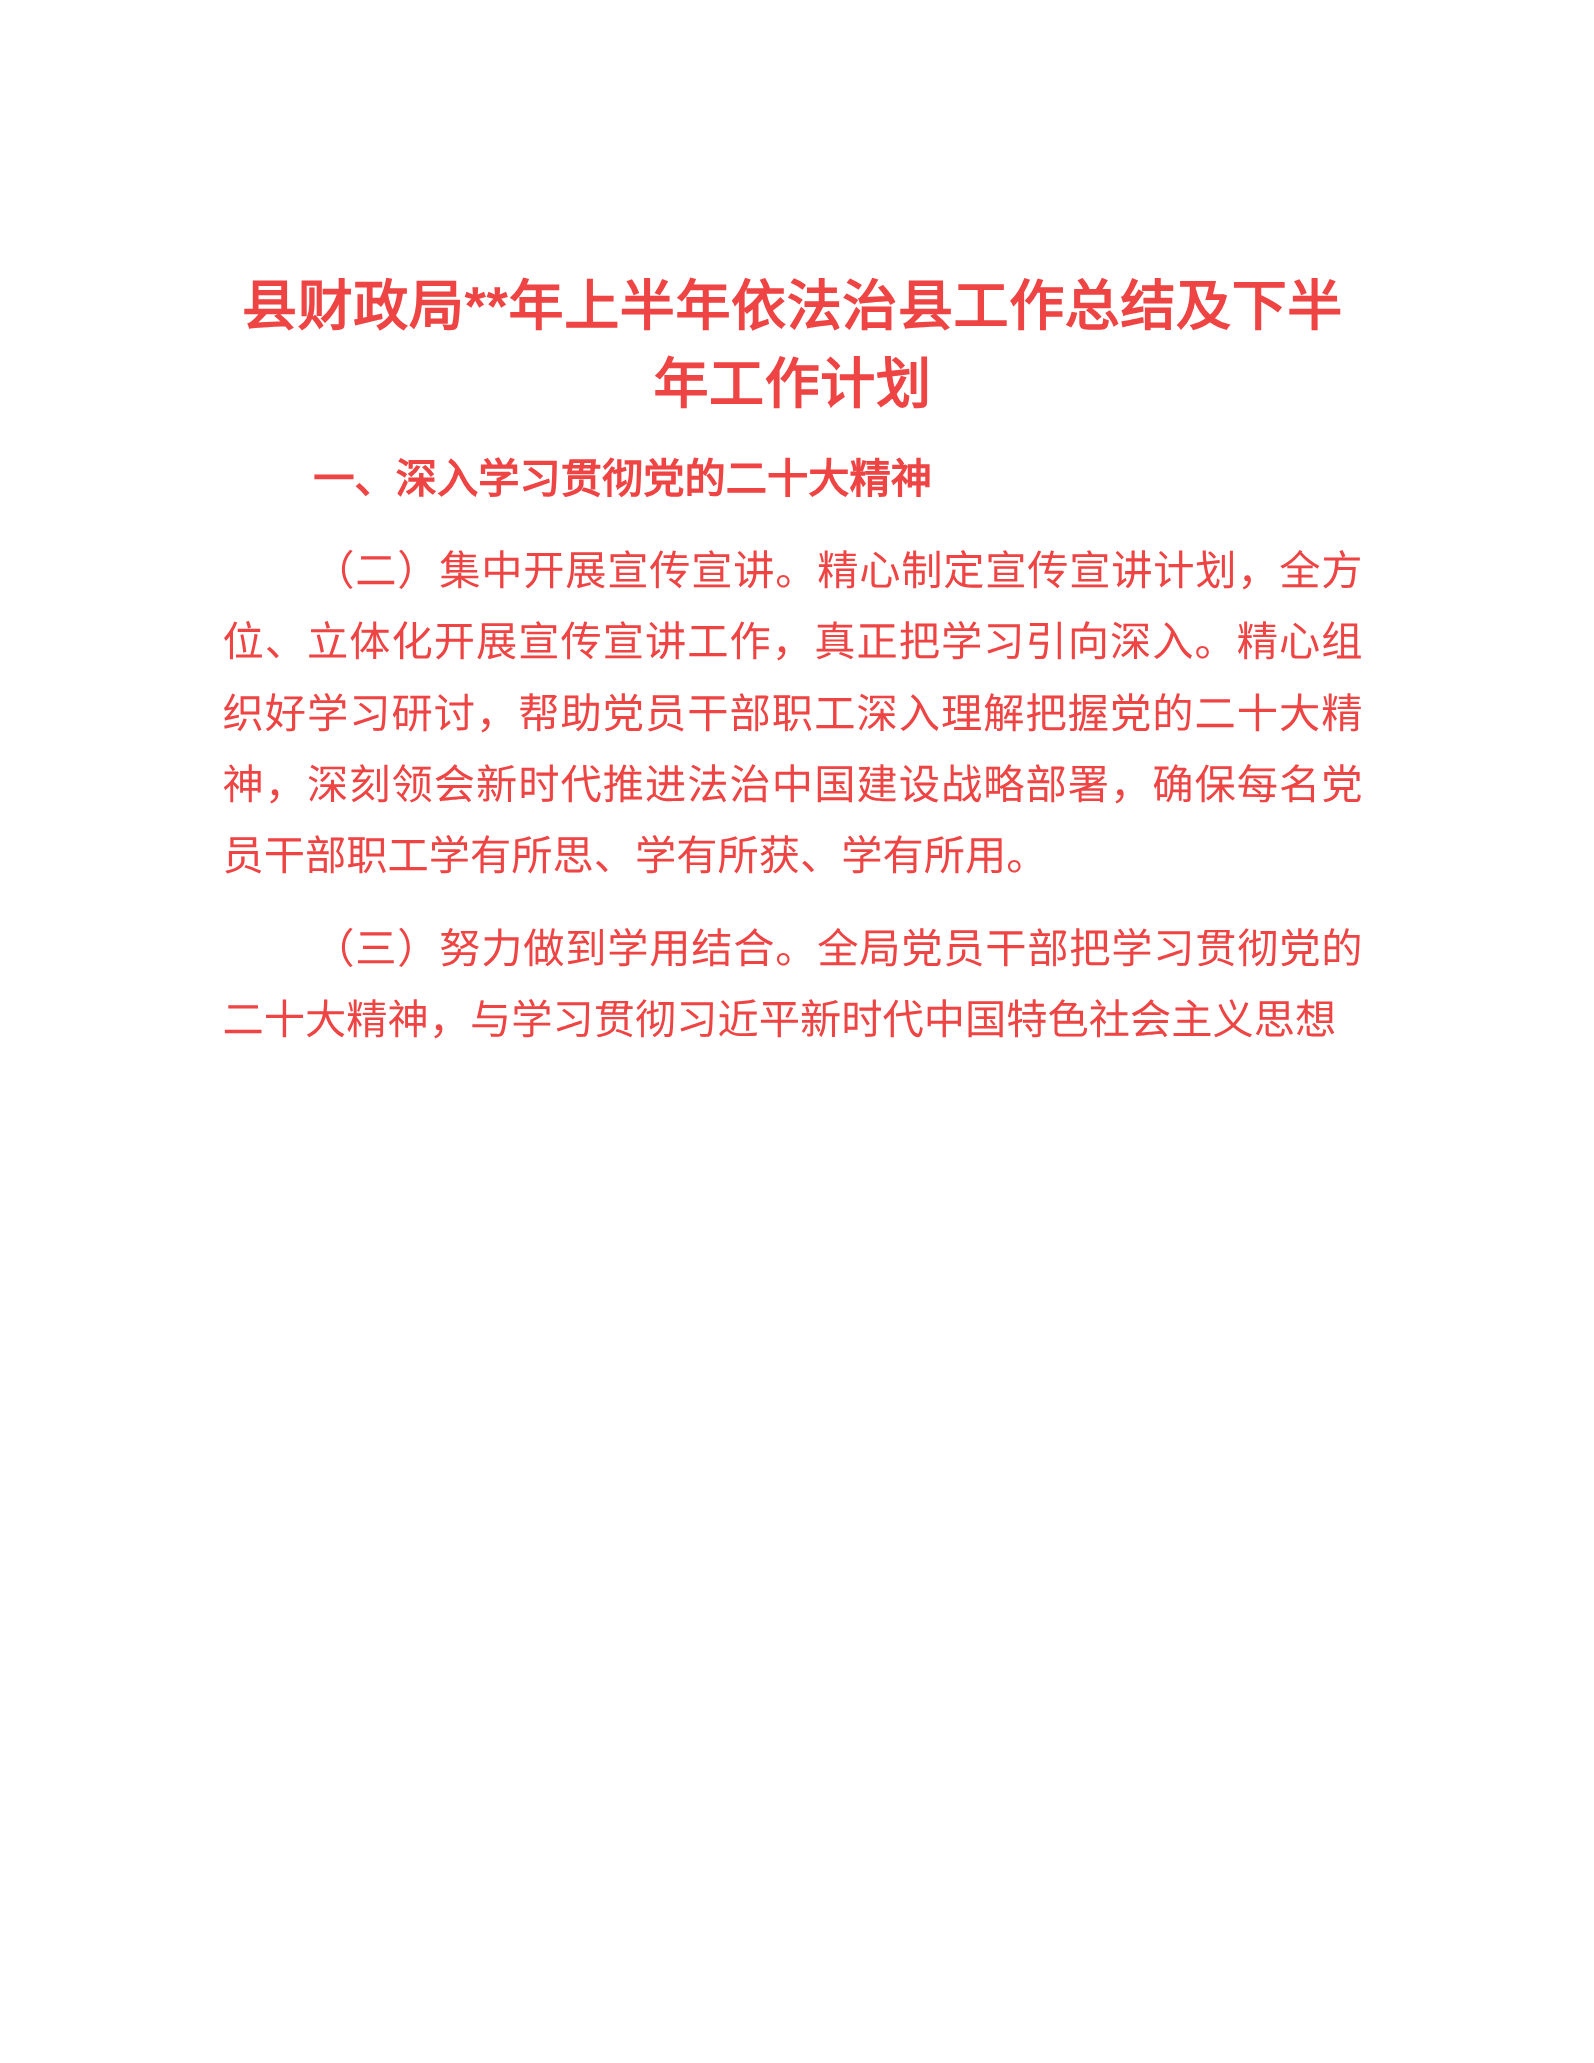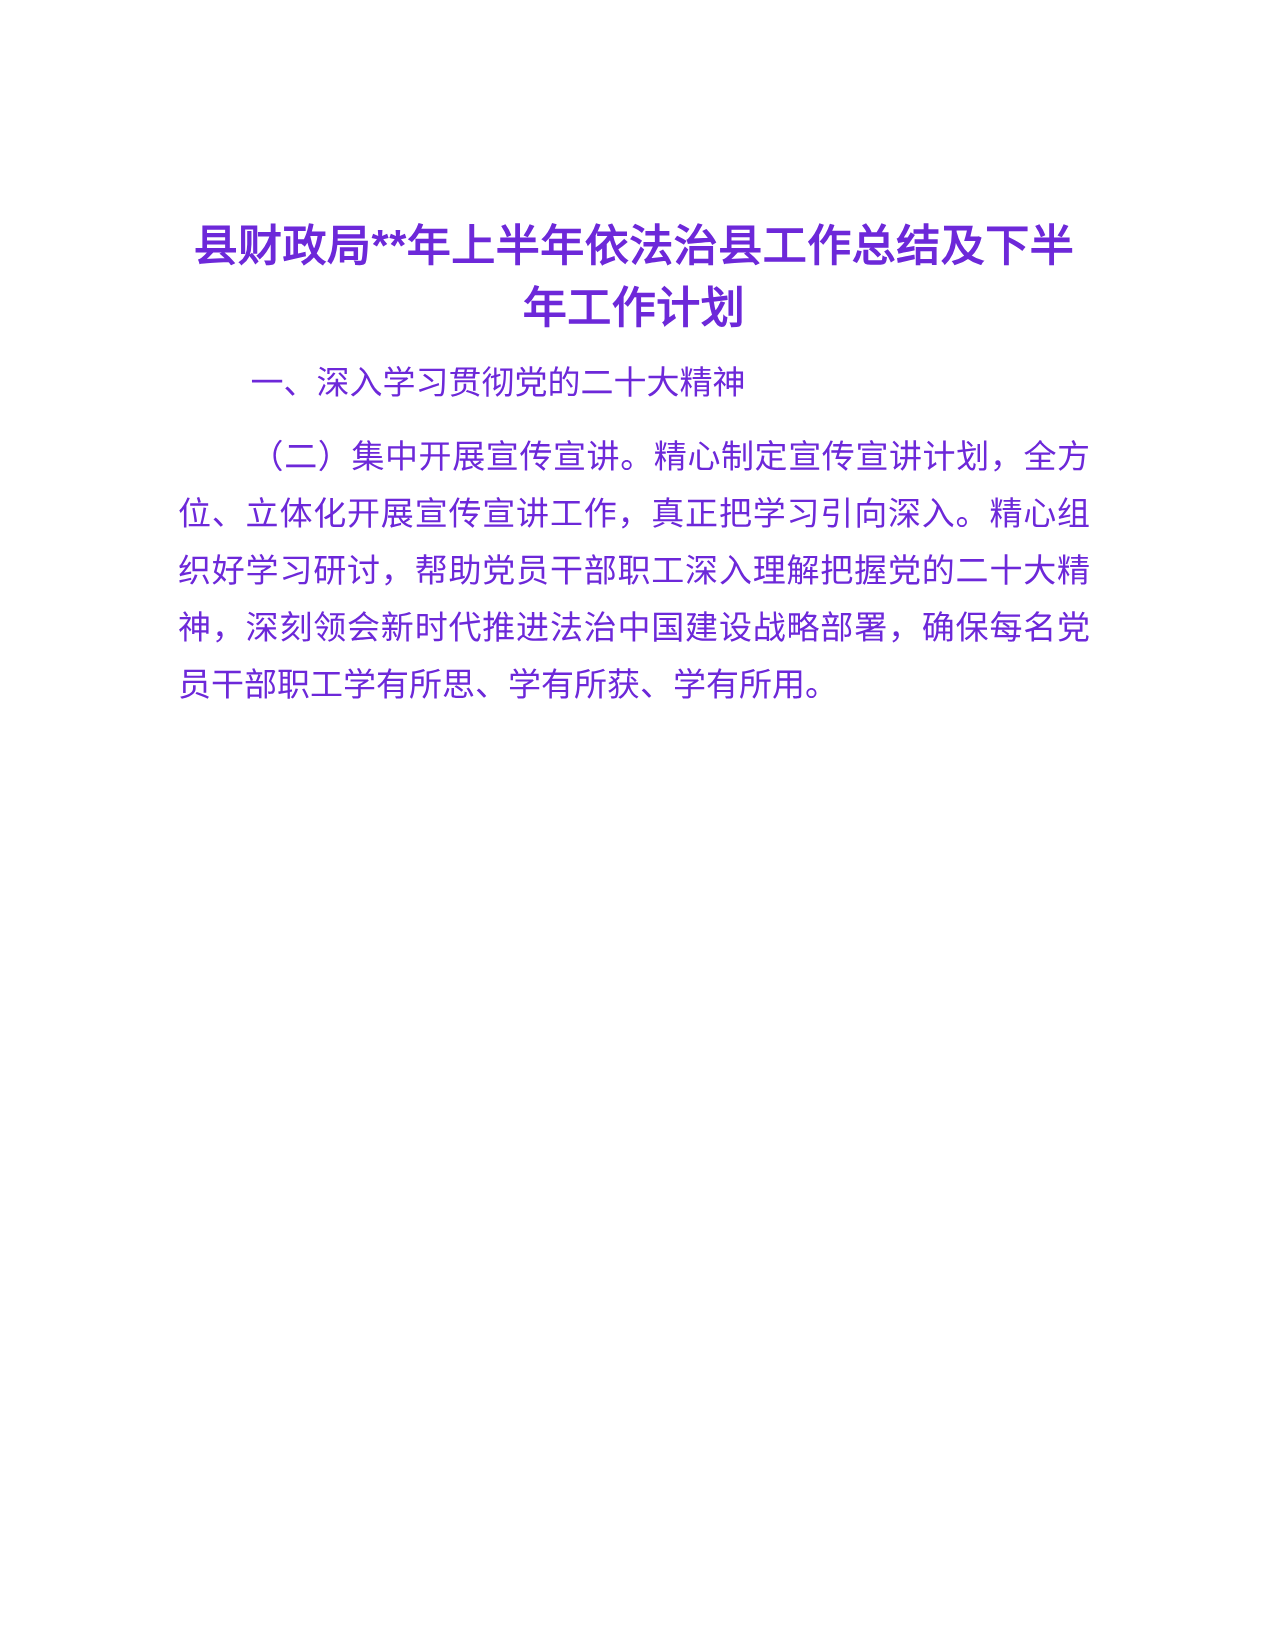--- a/index.html
+++ b/index.html
@@ -6,21 +6,21 @@
     margin: 0;
     padding: 0;
     background: #ffffff;
   }
   .page {
     position: relative;
     width: 1275px;
     height: 1650px;
     margin: 0 auto;
     background: #ffffff;
-    color: #6d28d9;
+    color: #ef4444;
     overflow: hidden;
     box-sizing: border-box;
     padding: 0 185px 0 178px;
     font-family: "Liberation Sans", "DejaVu Sans", sans-serif;
   }
   .doc-title {
     margin: 215px 0 15px 0;
     font-size: 44px;
     line-height: 62px;
     font-weight: 700;
@@ -29,28 +29,29 @@
   }
   .para {
     margin: 0 0 17px 0;
     font-size: 33px;
     line-height: 57px;
     text-align: justify;
     text-indent: 2.2em;
     word-break: break-all;
   }
   .section-heading {
-    font-weight: 400; 
+    font-weight: 700; 
   }
 </style>
 </head>
 <body>
 
 <div class="page">
   <h1 class="doc-title">县财政局**年上半年依法治县工作总结及下半年工作计划</h1>
 
 
   <p class="para section-heading">一、深入学习贯彻党的二十大精神</p>
 
 
   <p class="para">（二）集中开展宣传宣讲。精心制定宣传宣讲计划，全方位、立体化开展宣传宣讲工作，真正把学习引向深入。精心组织好学习研讨，帮助党员干部职工深入理解把握党的二十大精神，深刻领会新时代推进法治中国建设战略部署，确保每名党员干部职工学有所思、学有所获、学有所用。</p>
 
+  <p class="para">（三）努力做到学用结合。全局党员干部把学习贯彻党的二十大精神，与学习贯彻习近平新时代中国特色社会主义思想</p>
 </div>
 
 </body></html>

